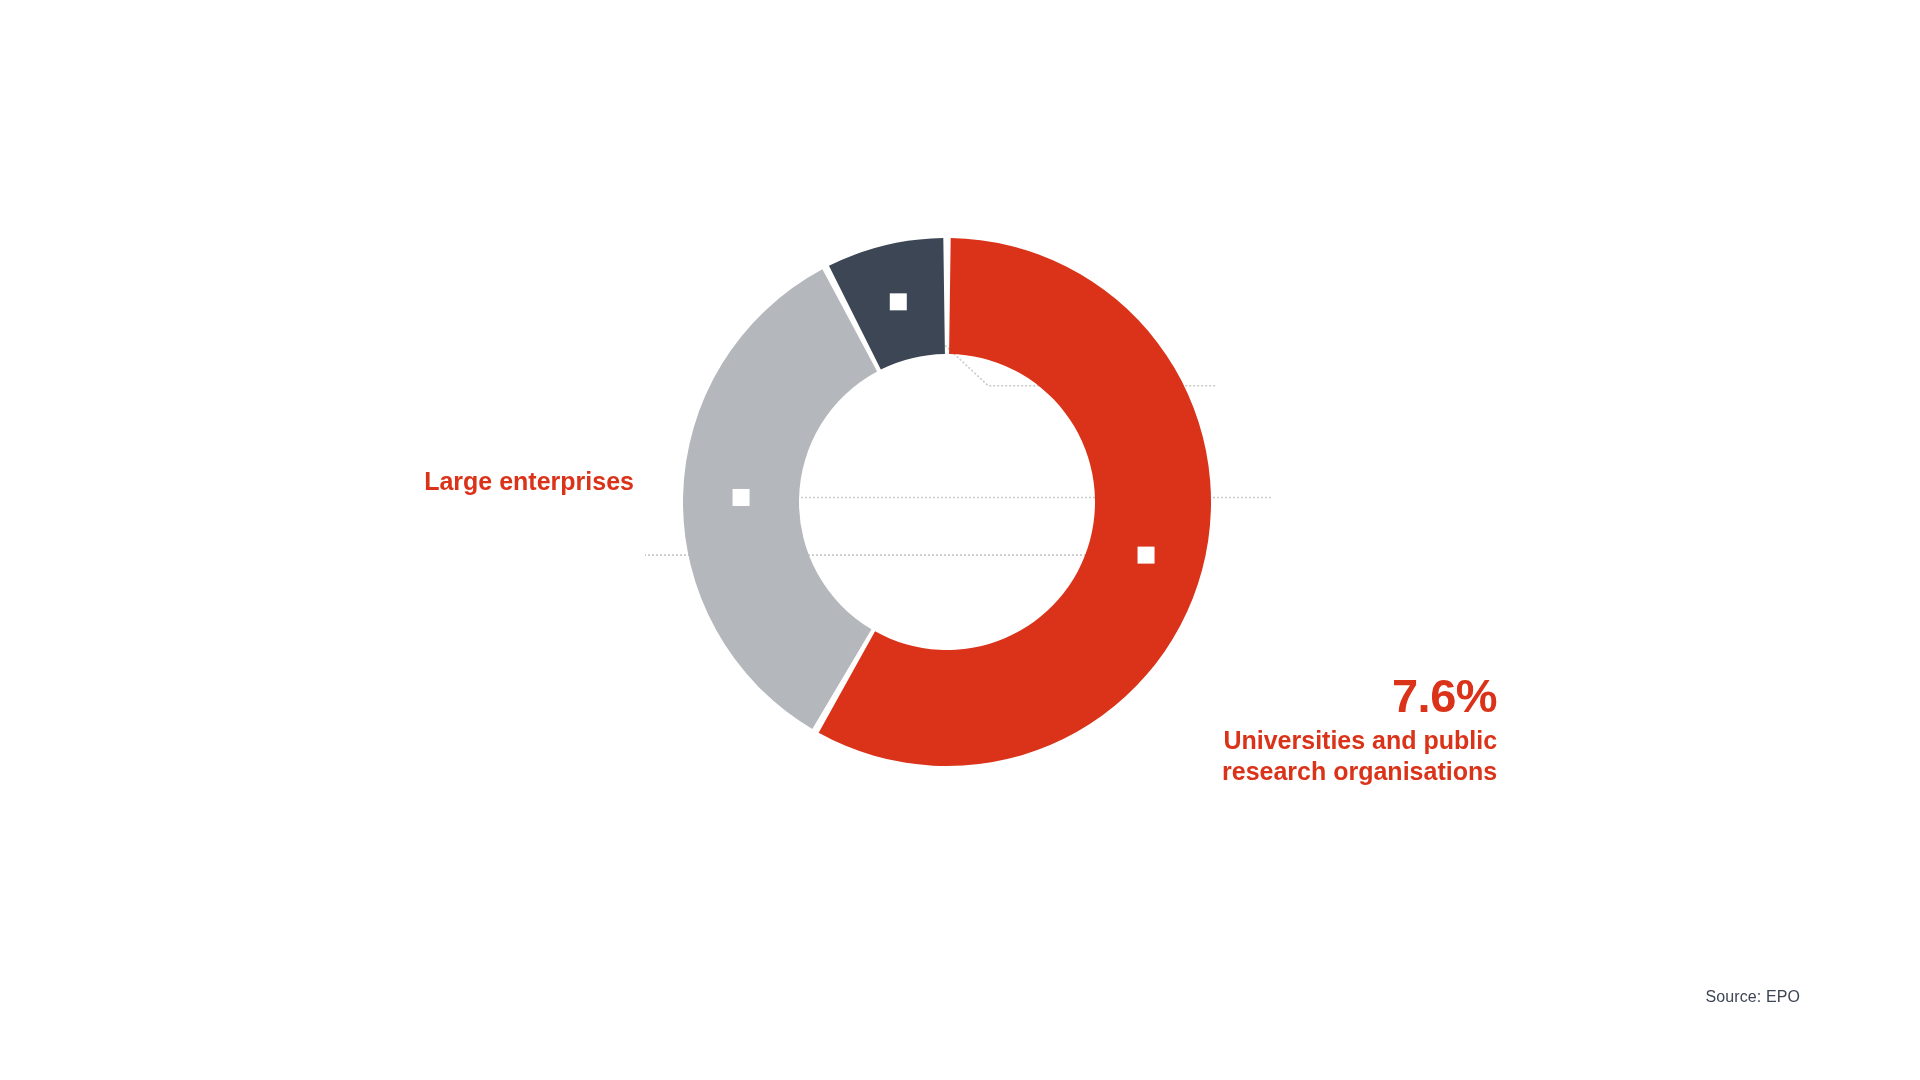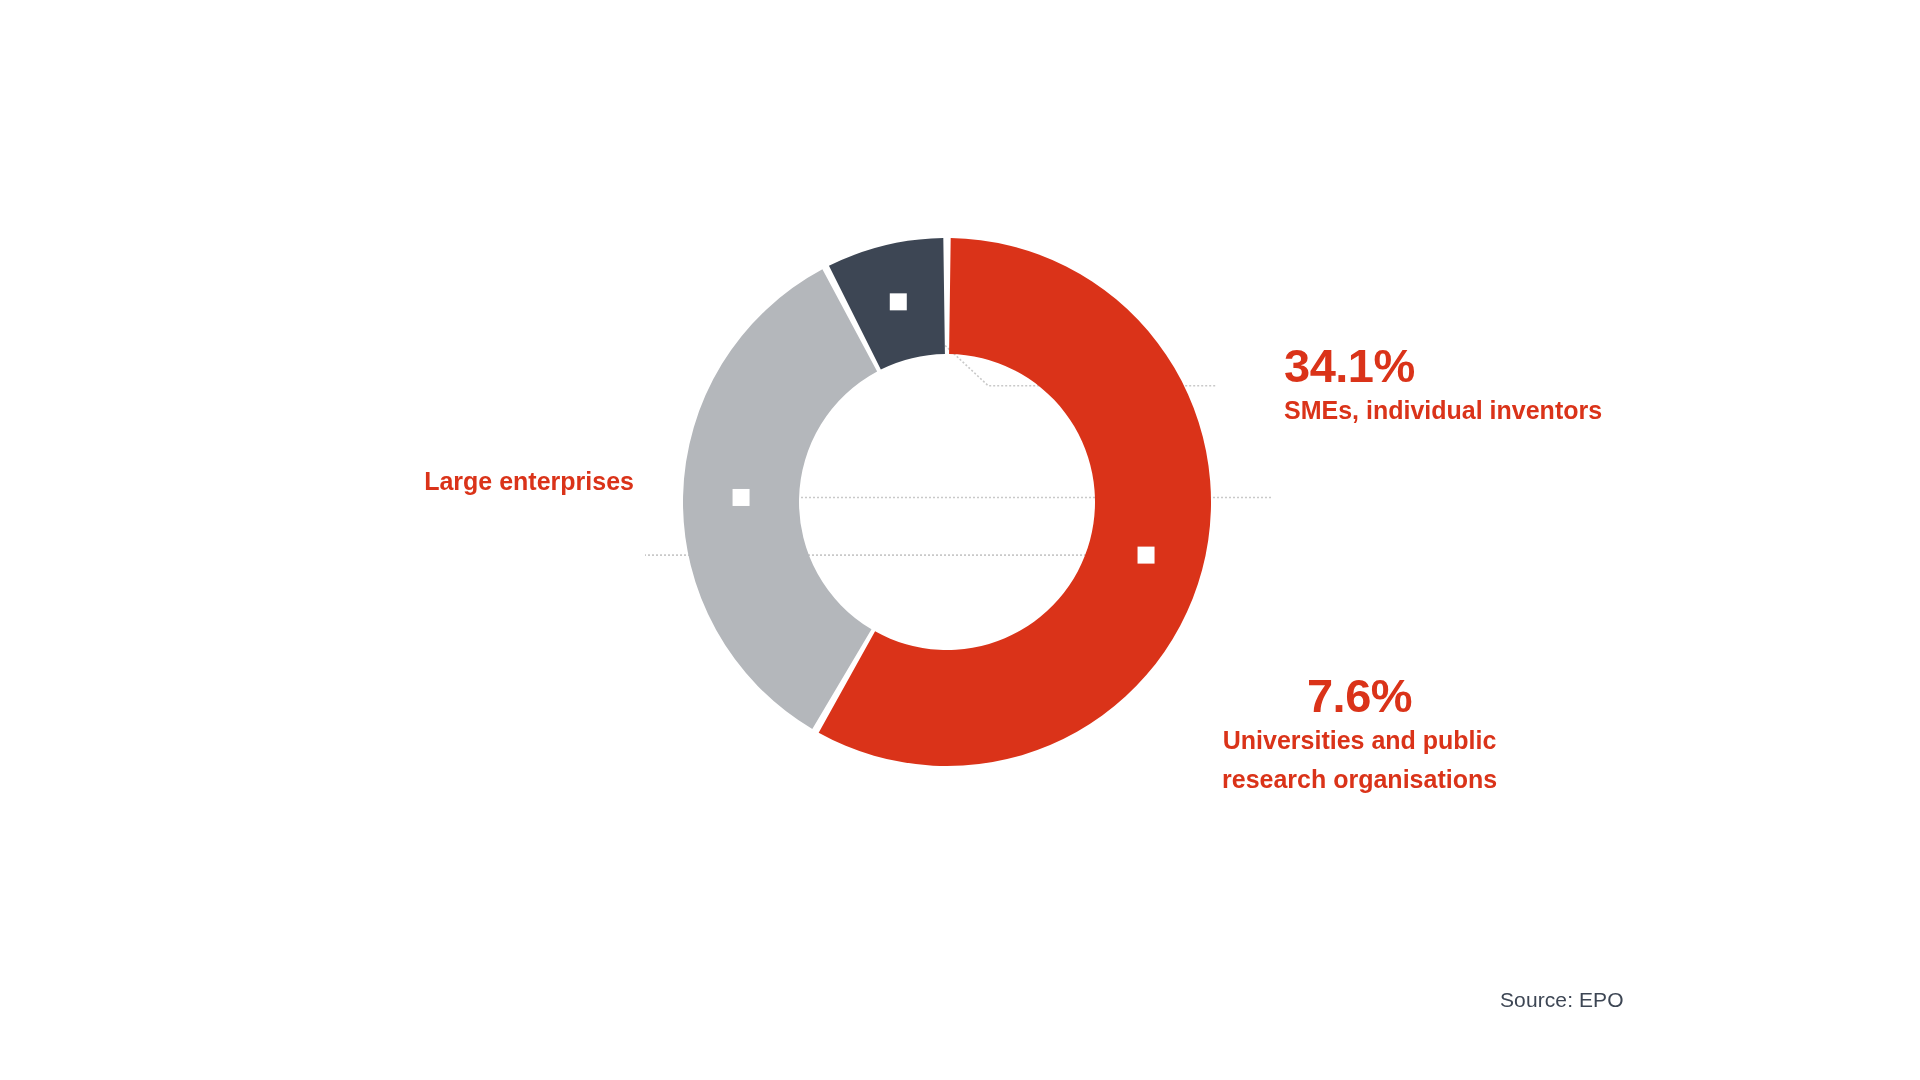--- a/index.html
+++ b/index.html
@@ -68,30 +68,31 @@
   #callout-smes {
     left: 1284px;
     top: 342px;
     text-align: left;
   }
 
   
   #callout-universities {
     left: 1222px;
     top: 672px;
-    text-align: center;
+    text-align: right;
   }
 
   
   #source-note {
     position: absolute;
     left: 1500px;
     top: 988px;
     width: 300px;
-    font-size: 21px;
+    text-align: right;
+    font-size: 16px;
     color: #3D4654;
     font-family: "Liberation Sans", sans-serif;
     letter-spacing: 0.1px;
   }
 </style>
 </head>
 <body>
 
 <div id="stage">
 
@@ -113,26 +114,22 @@
       <rect id="marker-large" x="1137.54" y="546.61" width="17" height="17" fill="#FFFFFF"></rect>
       <rect id="marker-smes" x="732.55" y="488.97" width="17" height="17" fill="#FFFFFF"></rect>
       <rect id="marker-universities" x="889.78" y="293.34" width="17" height="17" fill="#FFFFFF"></rect>
     </g>
   </svg>
 
   <div class="callout" id="callout-large">
     <span class="desc">Large enterprises</span>
   </div>
 
-  <div class="callout" id="callout-smes">
-    <span class="pct">34.1%</span>
-    <span class="desc">SMEs, individual inventors</span>
-  </div>
 
   <div class="callout" id="callout-universities">
     <span class="pct">7.6%</span>
     <span class="desc">Universities and public</span>
-    <span class="desc" style="margin-top:14px;">research organisations</span>
+    <span class="desc" style="margin-top:6px;">research organisations</span>
   </div>
 
   <div id="source-note">Source: EPO</div>
 
 </div>
 
 </body></html>

